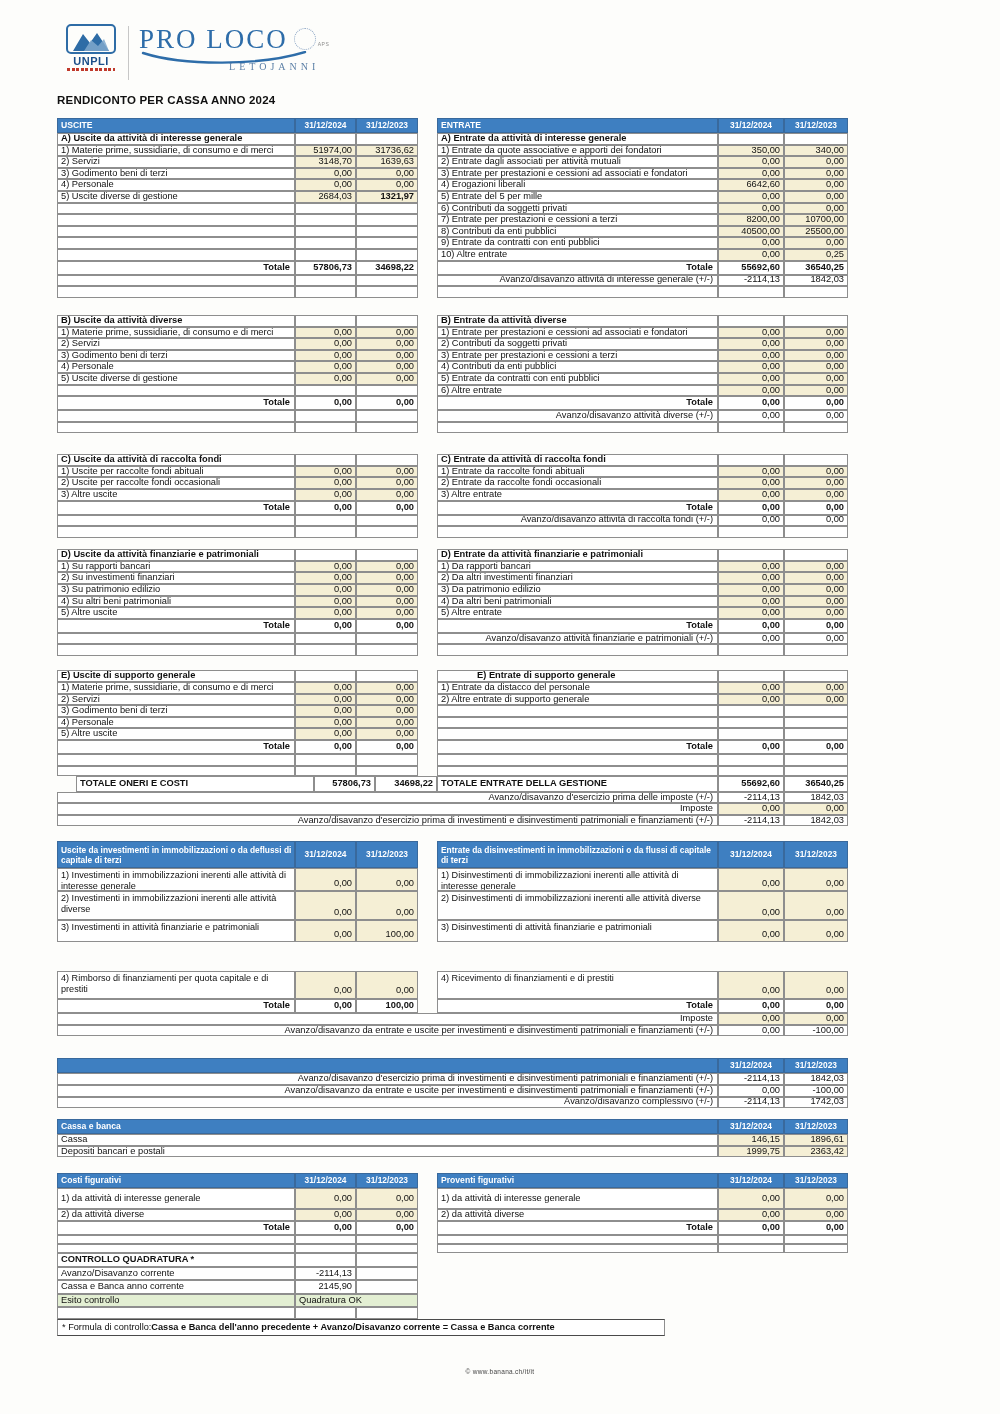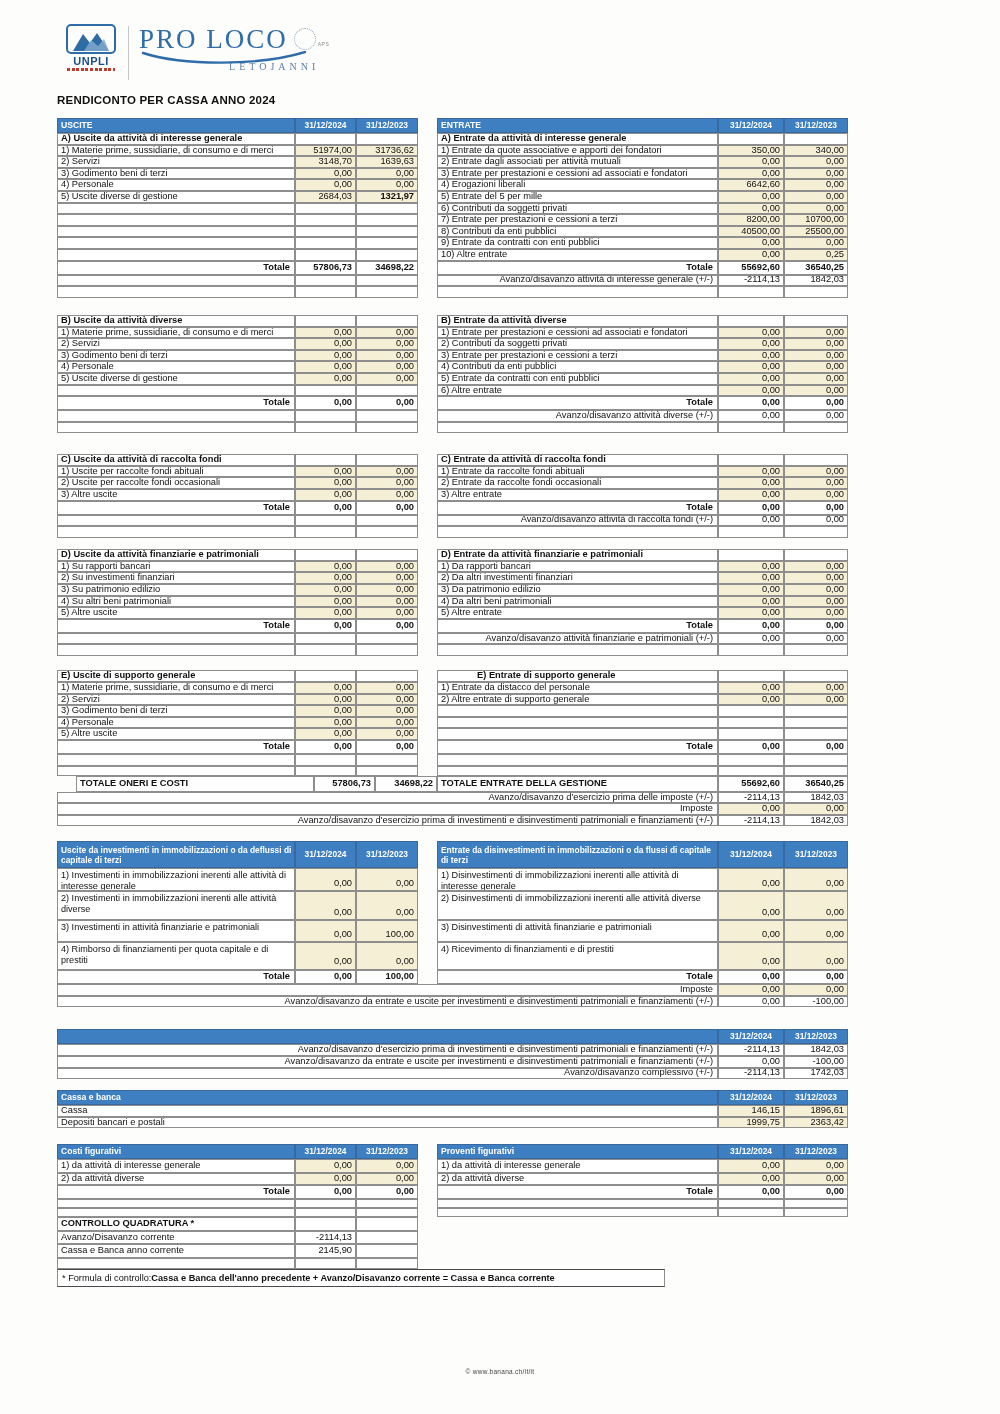--- a/index.html
+++ b/index.html
@@ -825,21 +825,21 @@
           <div class="c vc yel two" style="width: 61px;">0,00</div>
           <div class="c vc yel two" style="width: 62px;">100,00</div>
         </div>
         <div class="sp"></div>
         <div class="half" style="width: 411px;">
           <div class="c lc two" style="width: 281px;">3) Disinvestimenti di attività finanziarie e patrimoniali</div>
           <div class="c vc yel two" style="width: 66px;">0,00</div>
           <div class="c vc yel two" style="width: 64px;">0,00</div>
         </div>
       </div>
-      <div class="row" style="height: 27.84px;">
+      <div class="row" style="height: 27.84px; margin-top: 29px;">
         <div class="half" style="width: 361px;">
           <div class="c lc two" style="width: 238px;">4) Rimborso di finanziamenti per quota capitale e di prestiti</div>
           <div class="c vc yel two" style="width: 61px;">0,00</div>
           <div class="c vc yel two" style="width: 62px;">0,00</div>
         </div>
         <div class="sp"></div>
         <div class="half" style="width: 411px;">
           <div class="c lc two" style="width: 281px;">4) Ricevimento di finanziamenti e di prestiti</div>
           <div class="c vc yel two" style="width: 66px;">0,00</div>
           <div class="c vc yel two" style="width: 64px;">0,00</div>
@@ -912,21 +912,21 @@
           <div class="c hd date" style="width: 61px;">31/12/2024</div>
           <div class="c hd date" style="width: 62px;">31/12/2023</div>
         </div>
         <div class="sp"></div>
         <div class="half" style="width: 411px;">
           <div class="c hd lbl" style="width: 281px;">Proventi figurativi</div>
           <div class="c hd date" style="width: 66px;">31/12/2024</div>
           <div class="c hd date" style="width: 64px;">31/12/2023</div>
         </div>
       </div>
-      <div class="row" style="height: 14px;">
+      <div class="row" style="height: 21px;">
         <div class="half" style="width: 361px;">
           <div class="c lc" style="width: 238px;">1) da attività di interesse generale</div>
           <div class="c vc yel" style="width: 61px;">0,00</div>
           <div class="c vc yel" style="width: 62px;">0,00</div>
         </div>
         <div class="sp"></div>
         <div class="half" style="width: 411px;">
           <div class="c lc" style="width: 281px;">1) da attività di interesse generale</div>
           <div class="c vc yel" style="width: 66px;">0,00</div>
           <div class="c vc yel" style="width: 64px;">0,00</div>
@@ -1000,20 +1000,28 @@
           <div class="c vc" style="width: 62px;"></div>
         </div>
         <div class="sp"></div>
         <div class="half" style="width: 411px;"></div>
       </div>
       <div class="row" style="height: 13.34px;">
         <div class="half" style="width: 361px;">
           <div class="c lc" style="width: 238px;">Cassa e Banca anno corrente</div>
           <div class="c vc" style="width: 61px;">2145,90</div>
           <div class="c vc" style="width: 62px;"></div>
+        </div>
+        <div class="sp"></div>
+        <div class="half" style="width: 411px;"></div>
+      </div>
+      <div class="row" style="height: 13.34px;">
+        <div class="half" style="width: 361px;">
+          <div class="c lc ok" style="width: 238px;">Esito controllo</div>
+          <div class="c vc ok okv" style="width: 123px;">Quadratura OK</div>
         </div>
         <div class="sp"></div>
         <div class="half" style="width: 411px;"></div>
       </div>
       <div class="row" style="height: 11.6px;">
         <div class="half" style="width: 361px;">
           <div class="c lc" style="width: 238px;"></div>
           <div class="c vc" style="width: 61px;"></div>
           <div class="c vc" style="width: 62px;"></div>
         </div>

